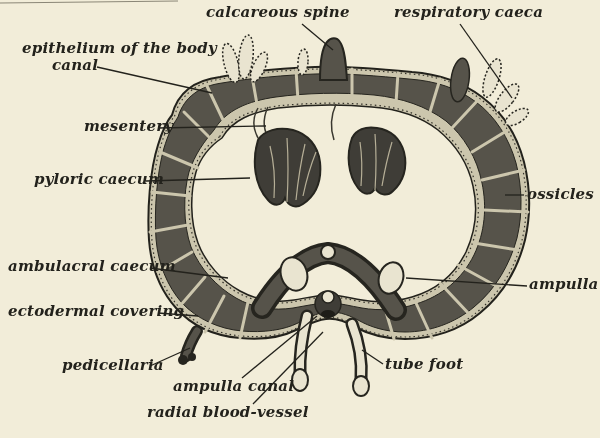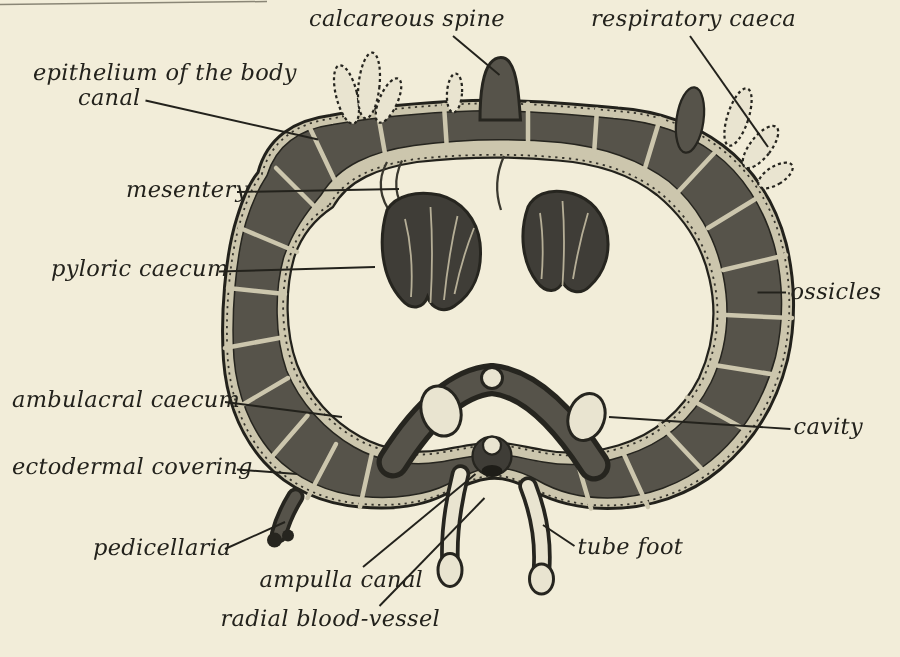--- a/index.html
+++ b/index.html
@@ -2,21 +2,21 @@
 <html style="--bg: #f2edd9; --ink: #23221c; --wall: #56534a; --band: #ccc6ad; --organ: #3f3d37; --light: #e9e4d0;"><head>
 <meta charset="utf-8">
 <style>
   html,body{margin:0;padding:0;}
   body{
     width:600px;height:438px;overflow:hidden;
     background:var(--bg,#f2edd9);
     font-family:"DejaVu Serif", serif;
   }
   .figure{
-    position:relative;width:600px;height:314px;
+    position:relative;width:600px;height:314px;font-weight:bold;
   }
   .figure svg{position:absolute;left:0;top:0;}
   .lbl{
     position:absolute;
     font-style:italic;
     font-size:15px;
     line-height:17px;
     color:var(--ink,#23221c);
     white-space:nowrap;
     letter-spacing:.2px;
@@ -185,19 +185,19 @@
   </svg>
 
   <div class="lbl" style="left:206px;top:4px">calcareous spine</div>
   <div class="lbl" style="left:394px;top:4px">respiratory caeca</div>
   <div class="lbl" style="left:22px;top:40px">epithelium of the body</div>
   <div class="lbl" style="left:52px;top:57px">canal</div>
   <div class="lbl" style="left:84px;top:118px">mesentery</div>
   <div class="lbl" style="left:34px;top:171px">pyloric caecum</div>
   <div class="lbl" style="left:527px;top:186px">ossicles</div>
   <div class="lbl" style="left:8px;top:258px">ambulacral caecum</div>
-  <div class="lbl" style="left:529px;top:276px">cavity</div>
+  <div class="lbl" style="left:529px;top:276px">ampulla</div>
   <div class="lbl" style="left:8px;top:303px">ectodermal covering</div>
   <div class="lbl" style="left:62px;top:357px">pedicellaria</div>
   <div class="lbl" style="left:173px;top:378px">ampulla canal</div>
   <div class="lbl" style="left:385px;top:356px">tube foot</div>
   <div class="lbl" style="left:147px;top:404px">radial blood-vessel</div>
 </div>
 
 </body></html>

